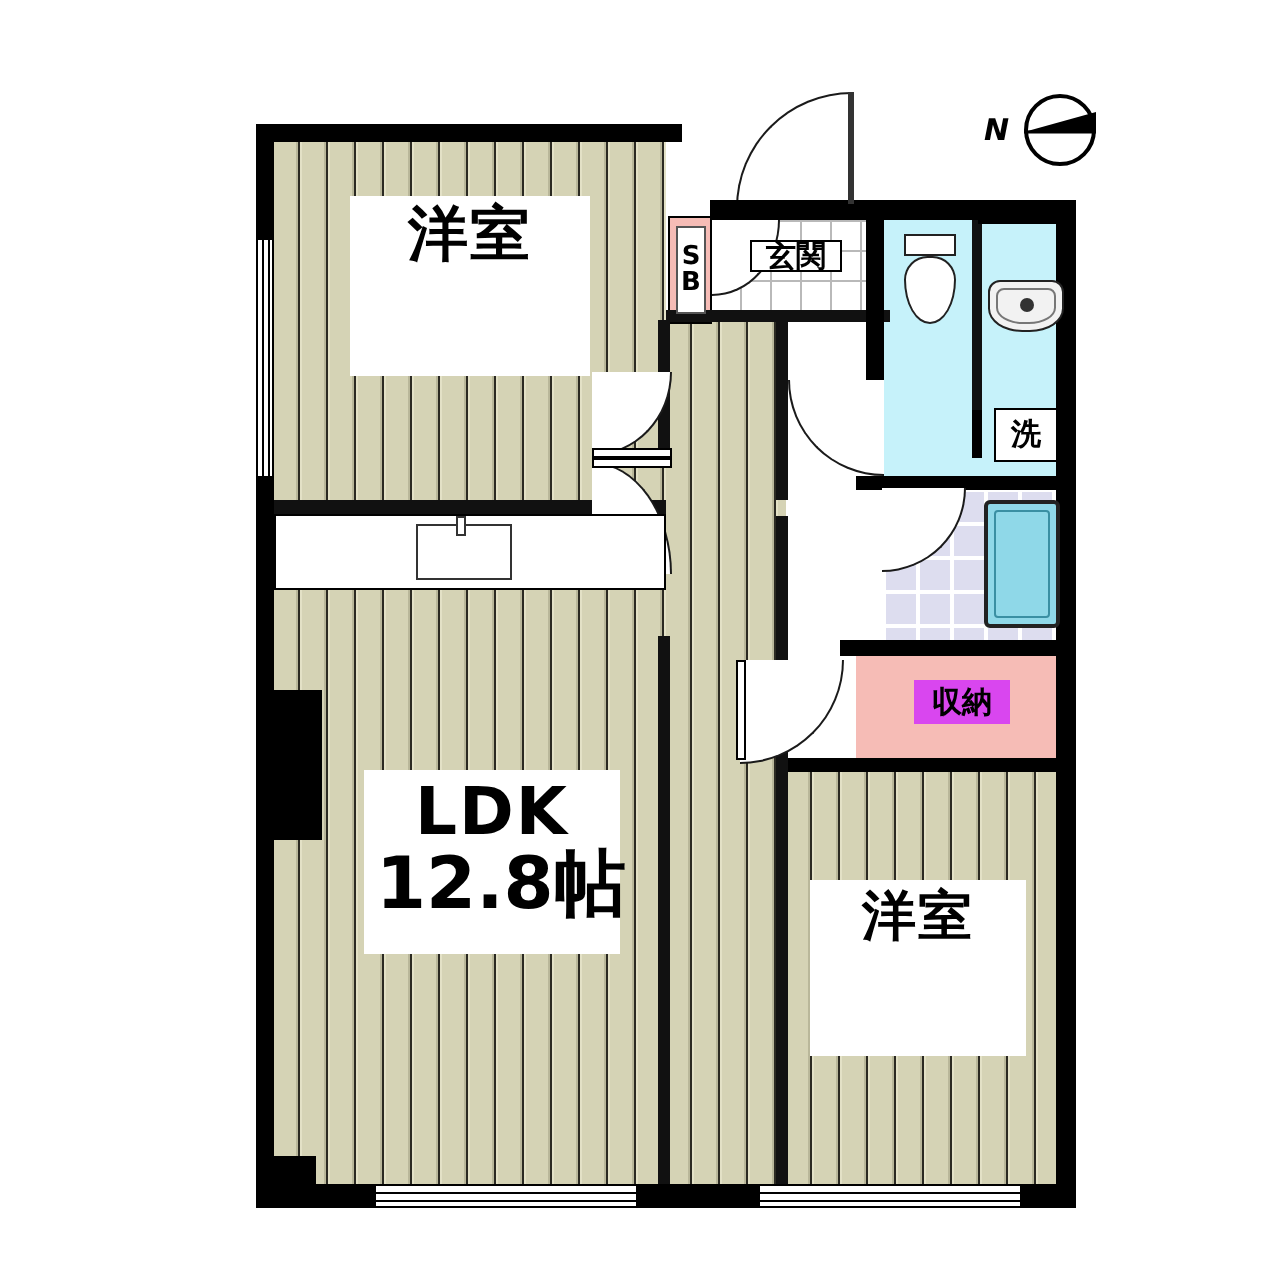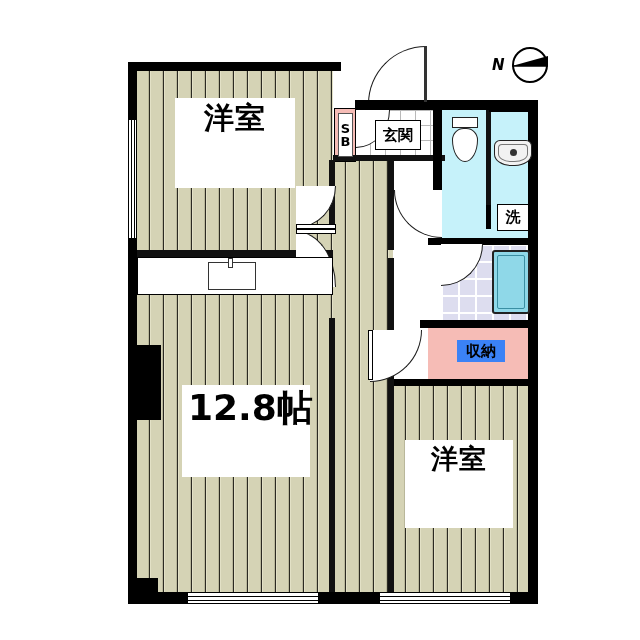--- a/index.html
+++ b/index.html
@@ -134,21 +134,21 @@
     box-sizing: border-box;
     line-height: 1.0;
     display: flex;
     flex-direction: column;
     align-items: center;
     justify-content: center;
   }
   .lbl-storage {
     font-size: 15px;
     font-weight: bold;
-    background: #3b82f6;
+    background: #d946ef;
     display: flex;
     align-items: center;
     justify-content: center;
   }
   .tub {
     background: #8fd8e8;
     border: 2px solid #222;
     border-radius: 3px;
     box-sizing: border-box;
   }
@@ -308,29 +308,30 @@
 
   <div class="abs tub" style="left:492px; top:250px; width:38px; height:64px;">
     <div class="tub-inner"></div>
   </div>
 
   <div class="abs lbl-sb" style="left:338px; top:113px; width:15px; height:44px;">
     <span>S</span>
     <span>B</span>
   </div>
 
-  <div class="abs lbl-small" style="left:375px; top:120px; width:46px; height:30px;">玄関</div>
+  <div class="abs lbl-small" style="left:375px; top:120px; width:46px; height:16px;">玄関</div>
 
   <div class="abs lbl-storage" style="left:457px; top:340px; width:48px; height:22px;">収納</div>
 
   <div class="abs label" style="left:175px; top:98px; width:120px; height:90px; padding:4px 6px; box-sizing:border-box;">
     <div class="lbl-room-name">洋室</div>
   </div>
 
   <div class="abs label" style="left:182px; top:385px; width:128px; height:92px; padding:4px 6px; box-sizing:border-box;">
+    <div class="lbl-ldk-name">LDK</div>
     <div class="lbl-ldk-size">12.8帖</div>
   </div>
 
   <div class="abs label" style="left:405px; top:440px; width:108px; height:88px; padding:5px 6px; box-sizing:border-box;">
     <div class="lbl-room6-name">洋室</div>
   </div>
 
   <div class="abs" style="left:492px; top:44px; width:66px; height:42px;">
     <div class="abs compass-n" style="left:0px; top:12px;">N</div>
     <div class="abs compass-circle" style="left:20px; top:3px; width:36px; height:36px;"></div>

